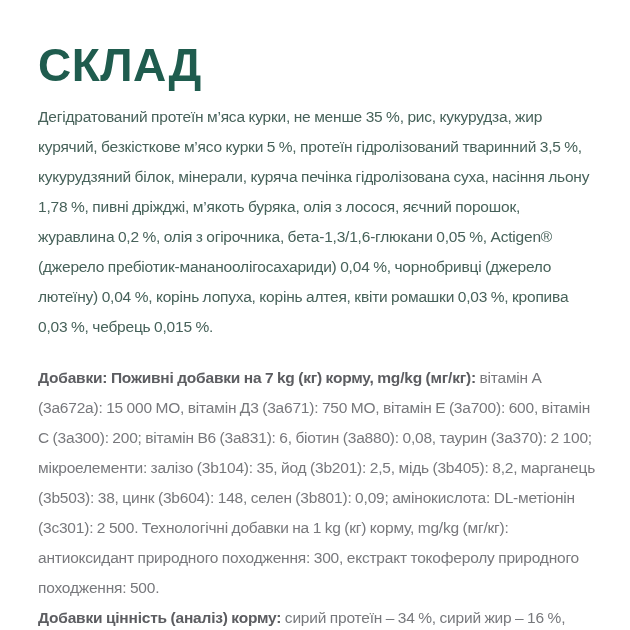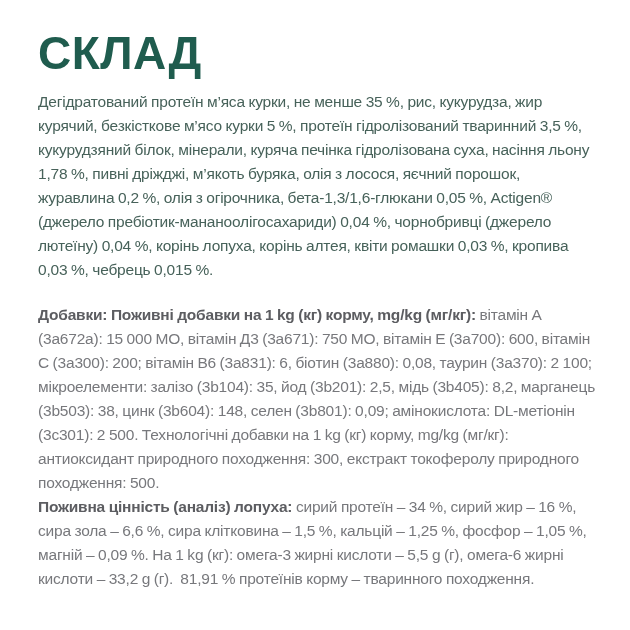--- a/index.html
+++ b/index.html
@@ -4,37 +4,37 @@
 <style>
   html, body {
     margin: 0;
     padding: 0;
     background: #ffffff;
   }
   .page {
     width: 630px;
     height: 630px;
     box-sizing: border-box;
-    padding: 30px 34px 0 38px;
+    padding: 42px 34px 0 38px;
     background: #ffffff;
     font-family: "Liberation Sans", "DejaVu Sans", sans-serif;
     overflow: hidden;
   }
   .section-title {
     margin: 0 0 14px 0;
     font-size: 46px;
     line-height: 1.0;
     font-weight: 700;
     letter-spacing: 0.5px;
     color: #1f5c4e;
   }
   p {
     margin: 0;
     font-size: 15.5px;
-    line-height: 24px;
+    line-height: 30px;
     letter-spacing: -0.2px;
     word-spacing: -0.5px;
   }
   .composition {
     color: #47625a;
     margin-bottom: 21px;
   }
   .body-block {
     color: #77787c;
   }
@@ -44,19 +44,19 @@
   }
 </style>
 </head>
 <body>
 
 <div class="page">
   <h1 class="section-title">СКЛАД</h1>
 
   <p class="composition"><span>Дегідратований протеїн м’яса курки, не менше 35&nbsp;%, рис, кукурудза, жир курячий, безкісткове м’ясо курки 5&nbsp;%, протеїн гідролізований тваринний 3,5&nbsp;%, кукурудзяний білок, мінерали, куряча печінка гідролізована суха, насіння льону 1,78&nbsp;%, пивні дріжджі, м’якоть буряка, олія з лосося, яєчний порошок, журавлина 0,2&nbsp;%, олія з огірочника, бета-1,3/1,6-глюкани 0,05&nbsp;%, Actigen® (джерело пребіотик-мананоолігосахариди) 0,04&nbsp;%, чорнобривці (джерело лютеїну) 0,04&nbsp;%, корінь лопуха, корінь алтея, квіти ромашки 0,03&nbsp;%, кропива 0,03&nbsp;%, чебрець 0,015&nbsp;%.</span></p>
 
-  <p class="body-block"><strong>Добавки: Поживні добавки на 1 kg (кг) корму, mg/kg (мг/кг):</strong>
+  <p class="body-block"><strong>Добавки: Поживні добавки на 7 kg (кг) корму, mg/kg (мг/кг):</strong>
     <span>вітамін A (3a672a): 15&nbsp;000 МО, вітамін Д3 (3a671): 750 МО, вітамін E (3a700): 600, вітамін C (3a300): 200; вітамін B6 (3a831): 6, біотин (3a880): 0,08, таурин (3a370): 2&nbsp;100; мікроелементи: залізо (3b104): 35, йод (3b201): 2,5, мідь (3b405): 8,2, марганець (3b503): 38, цинк (3b604): 148, селен (3b801): 0,09; амінокислота: DL-метіонін (3c301): 2&nbsp;500. Технологічні добавки на 1 kg (кг) корму, mg/kg (мг/кг): антиоксидант природного походження: 300, екстракт токоферолу природного походження: 500.</span></p>
 
-  <p class="body-block"><strong>Поживна цінність (аналіз) лопуха:</strong>
+  <p class="body-block"><strong>Добавки цінність (аналіз) корму:</strong>
     <span>сирий протеїн – 34&nbsp;%, сирий жир – 16&nbsp;%, сира зола – 6,6&nbsp;%, сира клітковина – 1,5&nbsp;%, кальцій – 1,25&nbsp;%, фосфор – 1,05&nbsp;%, магній – 0,09&nbsp;%. На 1 kg (кг): омега-3 жирні кислоти – 5,5 g (г), омега-6 жирні кислоти – 33,2 g (г).&nbsp; 81,91&nbsp;% протеїнів корму – тваринного походження.</span></p>
 
 </div>
 
 </body></html>

